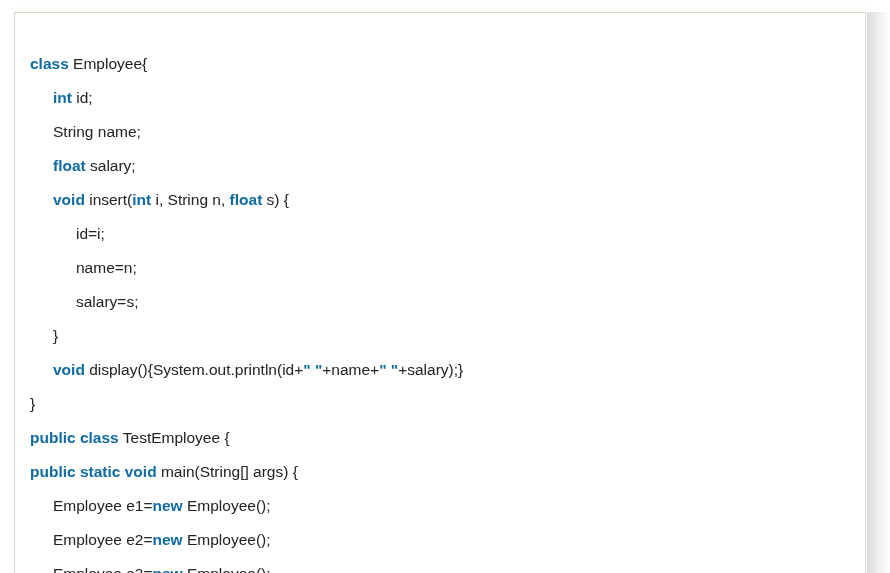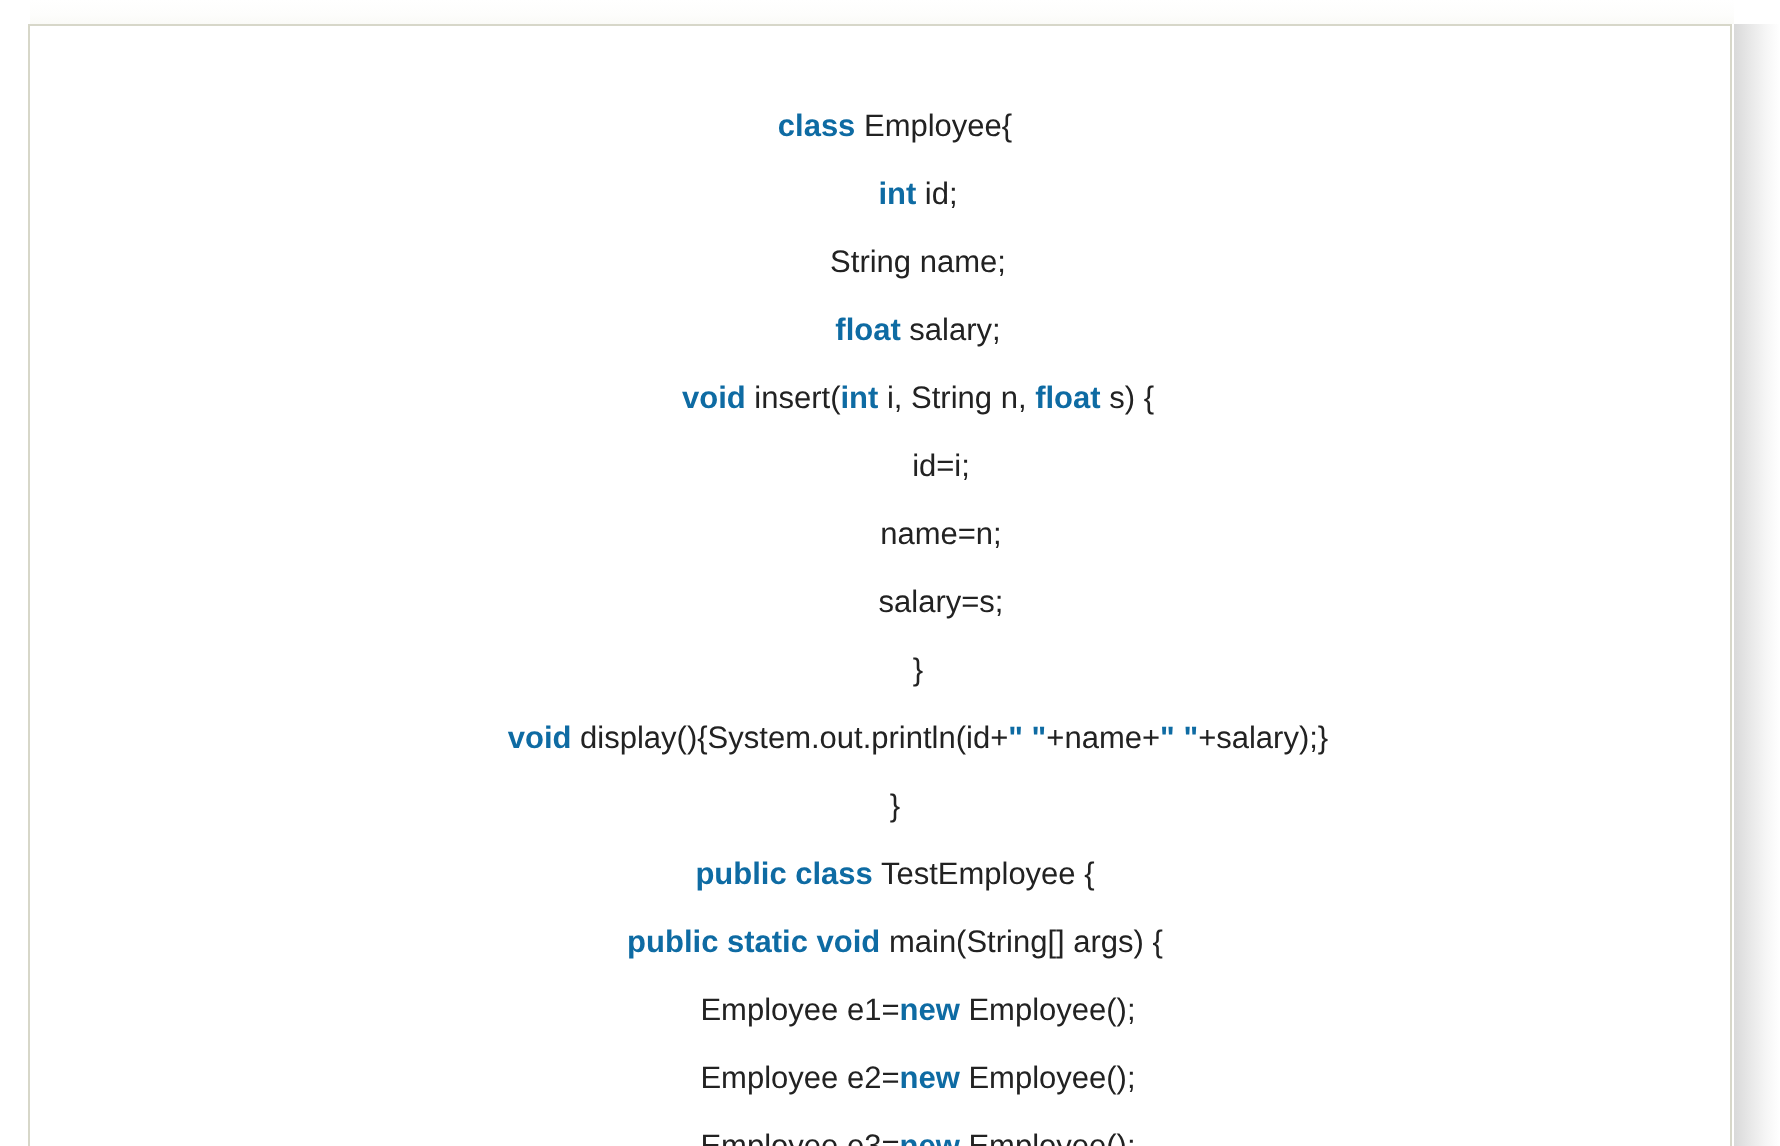--- a/index.html
+++ b/index.html
@@ -56,21 +56,20 @@
     font-size: 15.5px;
     line-height: 34px;
     color: #222222;
     white-space: pre;
   }
 
   .code-line {
     height: 34px;
     padding-left: 15px;
     white-space: pre;
-    text-align: center;
   }
 
   .kw {
     color: #0e6ba3;
     font-weight: bold;
   }
   .str {
     color: #0e6ba3;
     font-weight: bold;
   }

